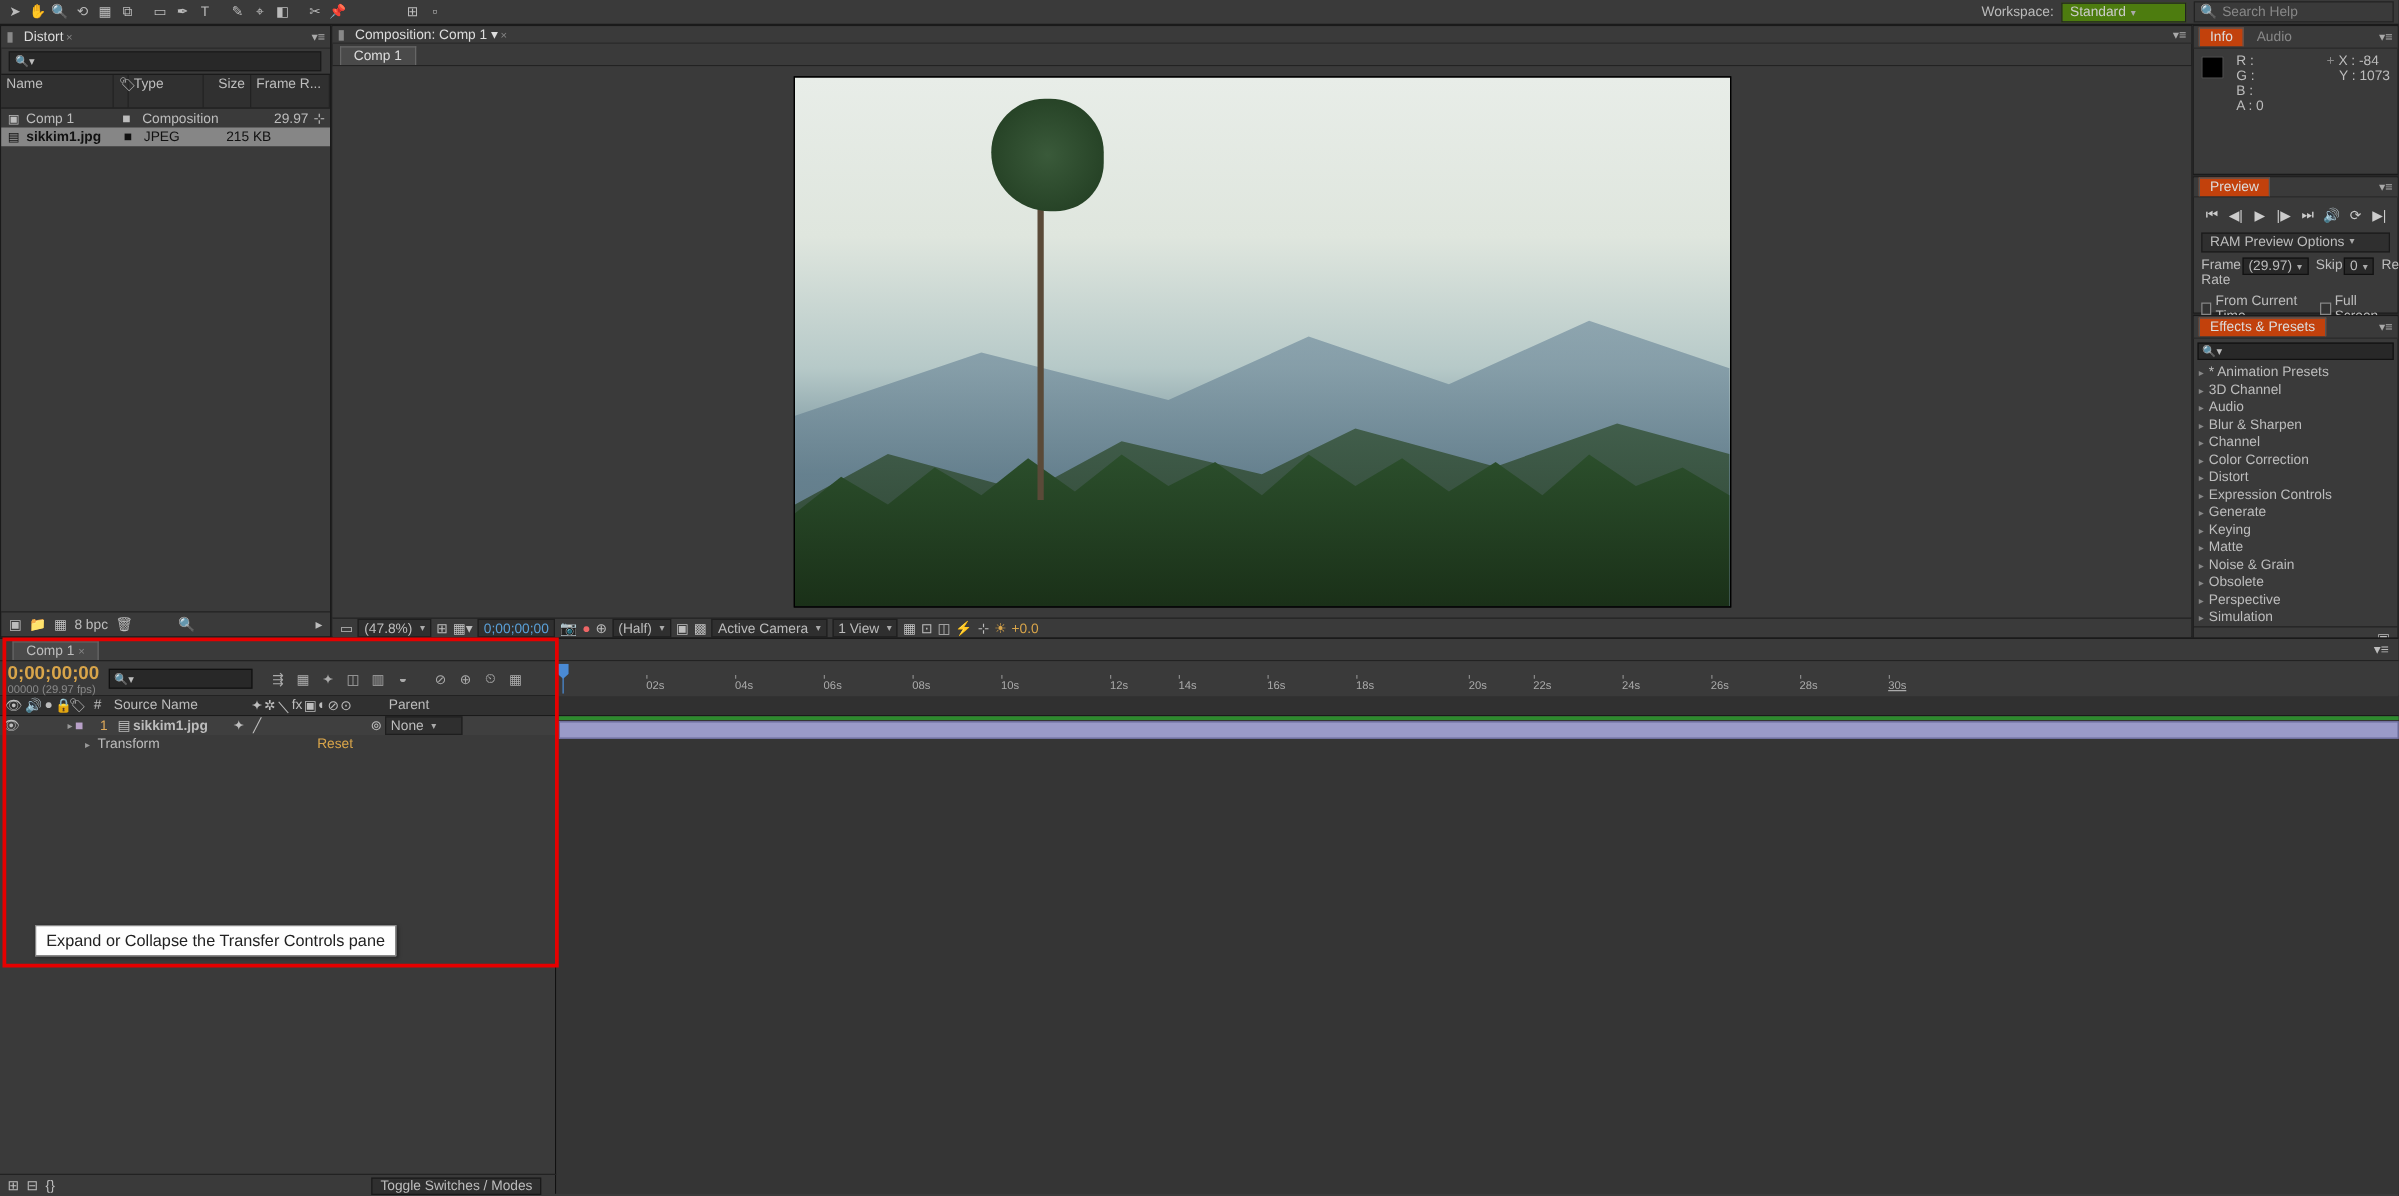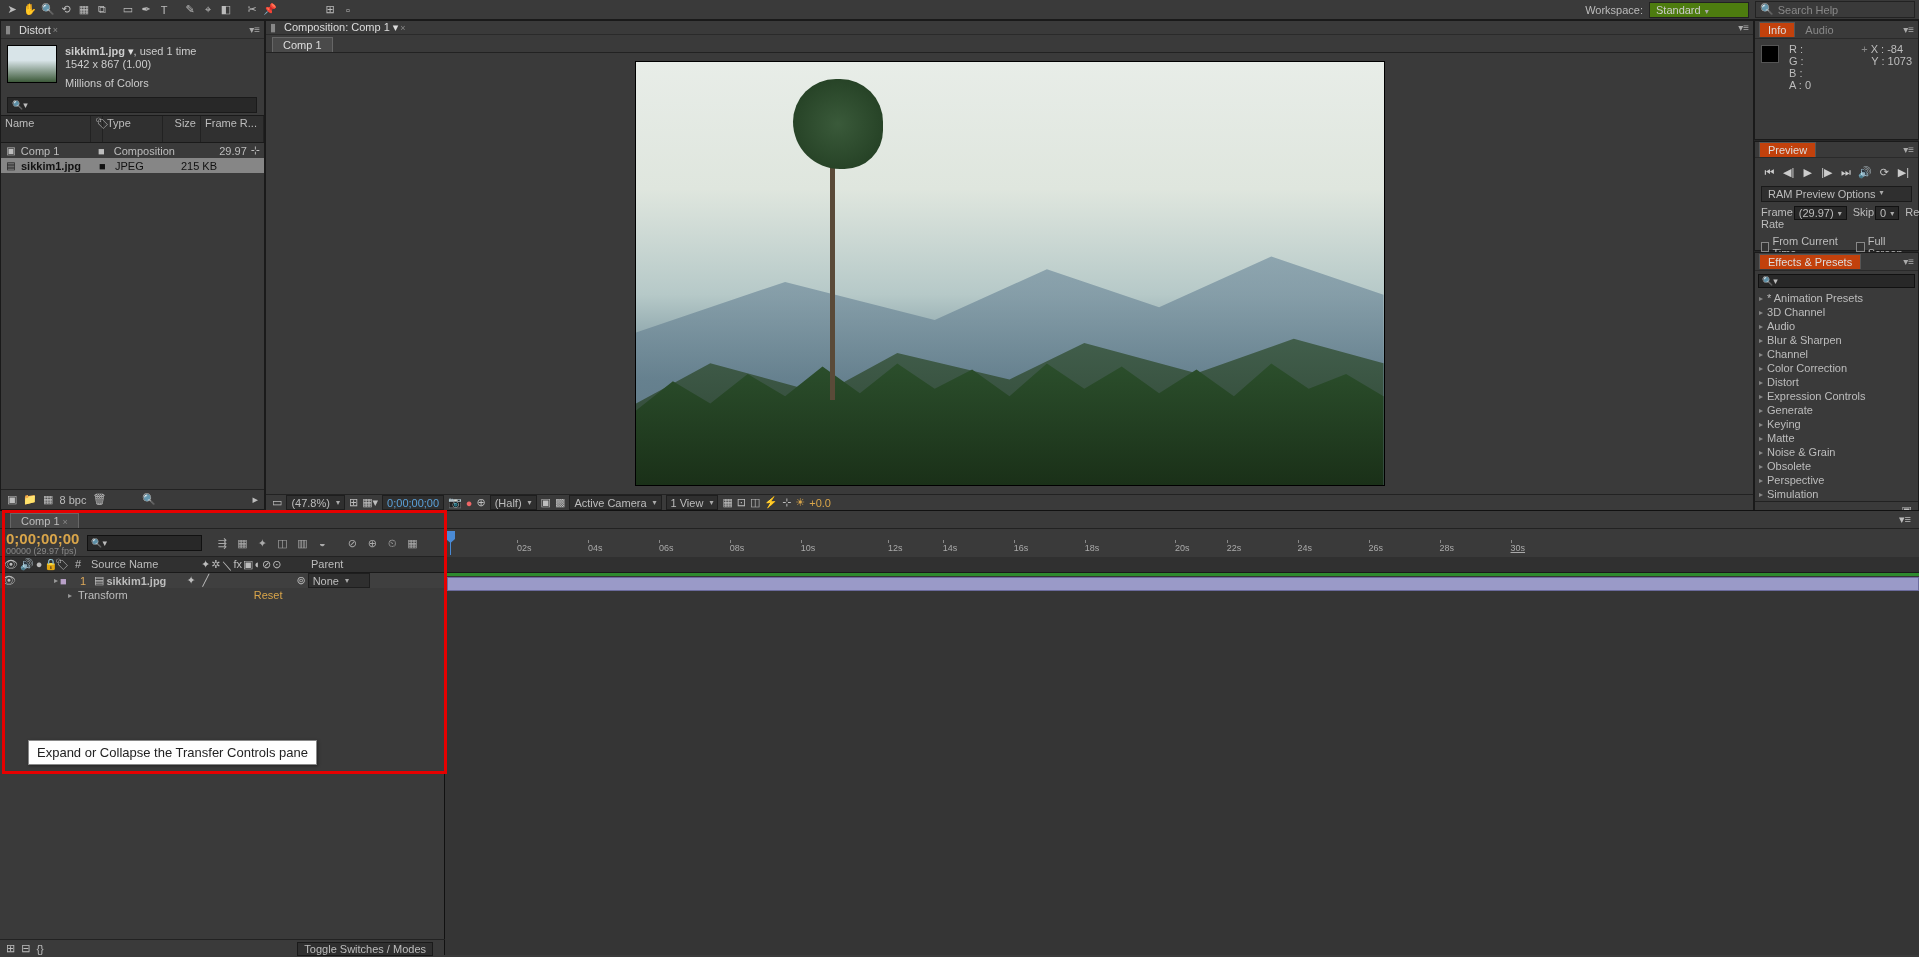--- a/index.html
+++ b/index.html
@@ -131,28 +131,20 @@
 
 <div class="main">
 
   <div class="panel project">
     <div class="panel-hdr">
       <span class="drag">▮</span>
       <span class="tab">Distort</span>
       <span class="close">×</span>
       <span class="menu">▾≡</span>
     </div>
-    <div class="proj-info">
-      <div class="proj-thumb"></div>
-      <div class="proj-meta">
-        <div><b>sikkim1.jpg</b> <span style="color:#ddd">▾</span><span>, used 1 time</span></div>
-        <div>1542 x 867 (1.00)</div>
-        <div style="margin-top:6px">Millions of Colors</div>
-      </div>
-    </div>
     <div class="proj-search">
       <span style="font-size:9px">🔍▾</span>
     </div>
     <div class="proj-cols">
       <div style="width:90px">Name</div>
       <div style="width:12px">🏷</div>
       <div style="width:60px">Type</div>
       <div style="width:38px;text-align:right">Size</div>
       <div style="flex:1">Frame R...</div>
     </div>

